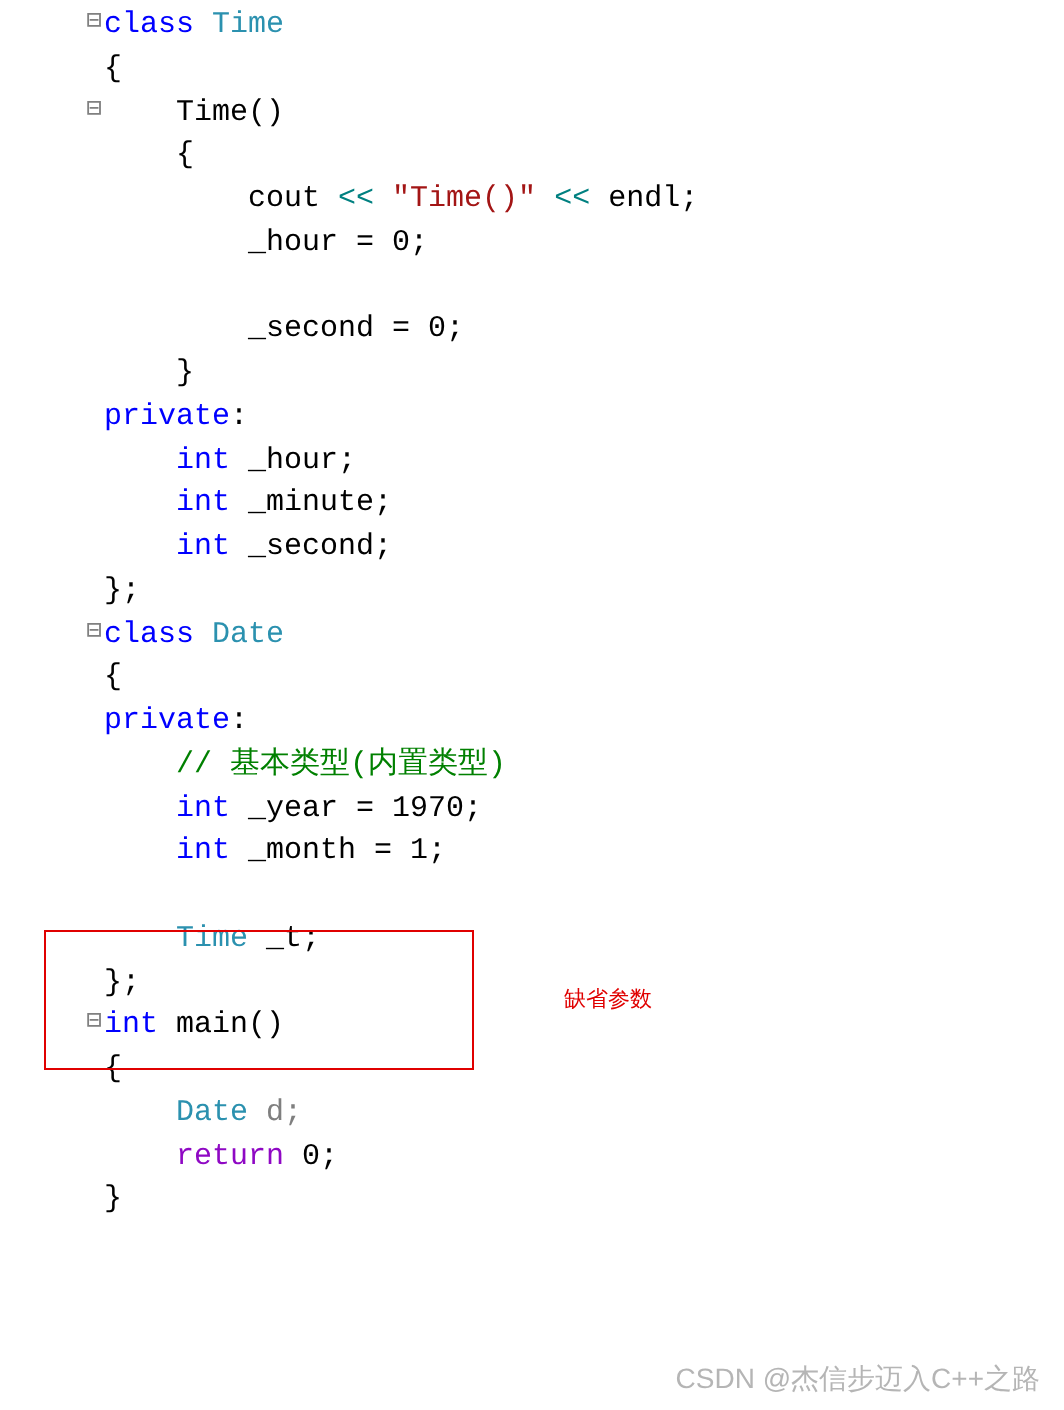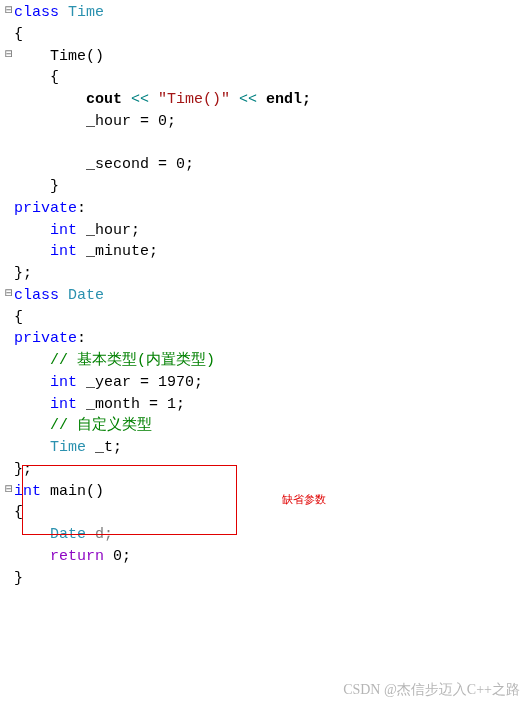--- a/index.html
+++ b/index.html
@@ -13,33 +13,34 @@
       overflow: hidden;
     }
     .code-container {
       padding: 2px 0 2px 4px;
       line-height: 1.45;
       position: relative;
     }
     .line {
       white-space: pre;
       position: relative;
+      margin-left: 38px;
     }
     .gutter {
       display: inline-block;
       width: 10px;
       text-align: center;
       color: #888;
       font-size: 13px;
       vertical-align: top;
     }
     .minus { color: #808080; }
     .kw { color: #0000ff; }
     .type { color: #2b91af; }
-    .ident { color: #000; font-weight: bold; }
+    .ident { color: #000; }
     .punct { color: #000; }
     .op { color: #008080; }
     .str { color: #a31515; }
     .num { color: #000; }
     .comment { color: #008000; }
     .member { color: #000; }
     .local { color: #7f7f7f; }
     .method { color: #000; }
     .access { color: #0000ff; }
     .redbox {
@@ -57,49 +58,50 @@
       top: 492px;
       color: #e00000;
       font-family: "Microsoft YaHei", "SimSun", sans-serif;
       font-size: 11px;
     }
     .watermark {
       position: absolute;
       right: 12px;
       bottom: 6px;
       color: rgba(150,150,150,0.7);
-      font-family: Liberation Serif, serif;
+      font-family: Liberation Sans, sans-serif;
       font-size: 14px;
     }
   </style>
 </head>
 <body>
 
 <div class="code-container">
 
 <div class="line"><span class="gutter minus">⊟</span><span class="kw">class</span> <span class="type">Time</span></div>
 <div class="line"><span class="gutter"> </span><span class="punct">{</span></div>
 <div class="line"><span class="gutter minus">⊟</span>    <span class="method">Time</span><span class="punct">()</span></div>
 <div class="line"><span class="gutter"> </span>    <span class="punct">{</span></div>
 <div class="line"><span class="gutter"> </span>        <span class="ident">cout </span><span class="op">&lt;&lt;</span><span class="str"> "Time()" </span><span class="op">&lt;&lt;</span><span class="ident"> endl;</span></div>
 <div class="line"><span class="gutter"> </span>        <span class="member">_hour = 0;</span></div>
 <div class="line"><span class="gutter"> </span>        </div>
 <div class="line"><span class="gutter"> </span>        <span class="member">_second = 0;</span></div>
 <div class="line"><span class="gutter"> </span>    <span class="punct">}</span></div>
 <div class="line"><span class="gutter"> </span><span class="access">private</span><span class="punct">:</span></div>
 <div class="line"><span class="gutter"> </span>    <span class="kw">int</span><span class="member"> _hour;</span></div>
 <div class="line"><span class="gutter"> </span>    <span class="kw">int</span><span class="member"> _minute;</span></div>
+<div class="line"><span class="gutter"> </span>    <span class="kw">int</span><span class="member"> _second;</span></div>
 <div class="line"><span class="gutter"> </span><span class="punct">};</span></div>
 <div class="line"><span class="gutter minus">⊟</span><span class="kw">class</span> <span class="type">Date</span></div>
 <div class="line"><span class="gutter"> </span><span class="punct">{</span></div>
 <div class="line"><span class="gutter"> </span><span class="access">private</span><span class="punct">:</span></div>
 <div class="line"><span class="gutter"> </span>    <span class="comment">// 基本类型(内置类型)</span></div>
 <div class="line"><span class="gutter"> </span>    <span class="kw">int</span><span class="member"> _year = 1970;</span></div>
 <div class="line"><span class="gutter"> </span>    <span class="kw">int</span><span class="member"> _month = 1;</span></div>
-<div class="line"><span class="gutter"> </span>    <span class="comment">// 自定义类型</span></div>
+<div class="line"><span class="gutter"> </span>    </div>
 <div class="line"><span class="gutter"> </span>    <span class="type">Time</span><span class="member"> _t;</span></div>
 <div class="line"><span class="gutter"> </span><span class="punct">};</span></div>
 <div class="line"><span class="gutter minus">⊟</span><span class="kw">int</span><span class="method"> main</span><span class="punct">()</span></div>
 <div class="line"><span class="gutter"> </span><span class="punct">{</span></div>
 <div class="line"><span class="gutter"> </span>    <span class="type">Date</span><span class="local"> d;</span></div>
 <div class="line"><span class="gutter"> </span>    <span style="color:#8f08c4">return</span><span class="num"> 0;</span></div>
 <div class="line"><span class="gutter"> </span><span class="punct">}</span></div>
 
 </div>
 

